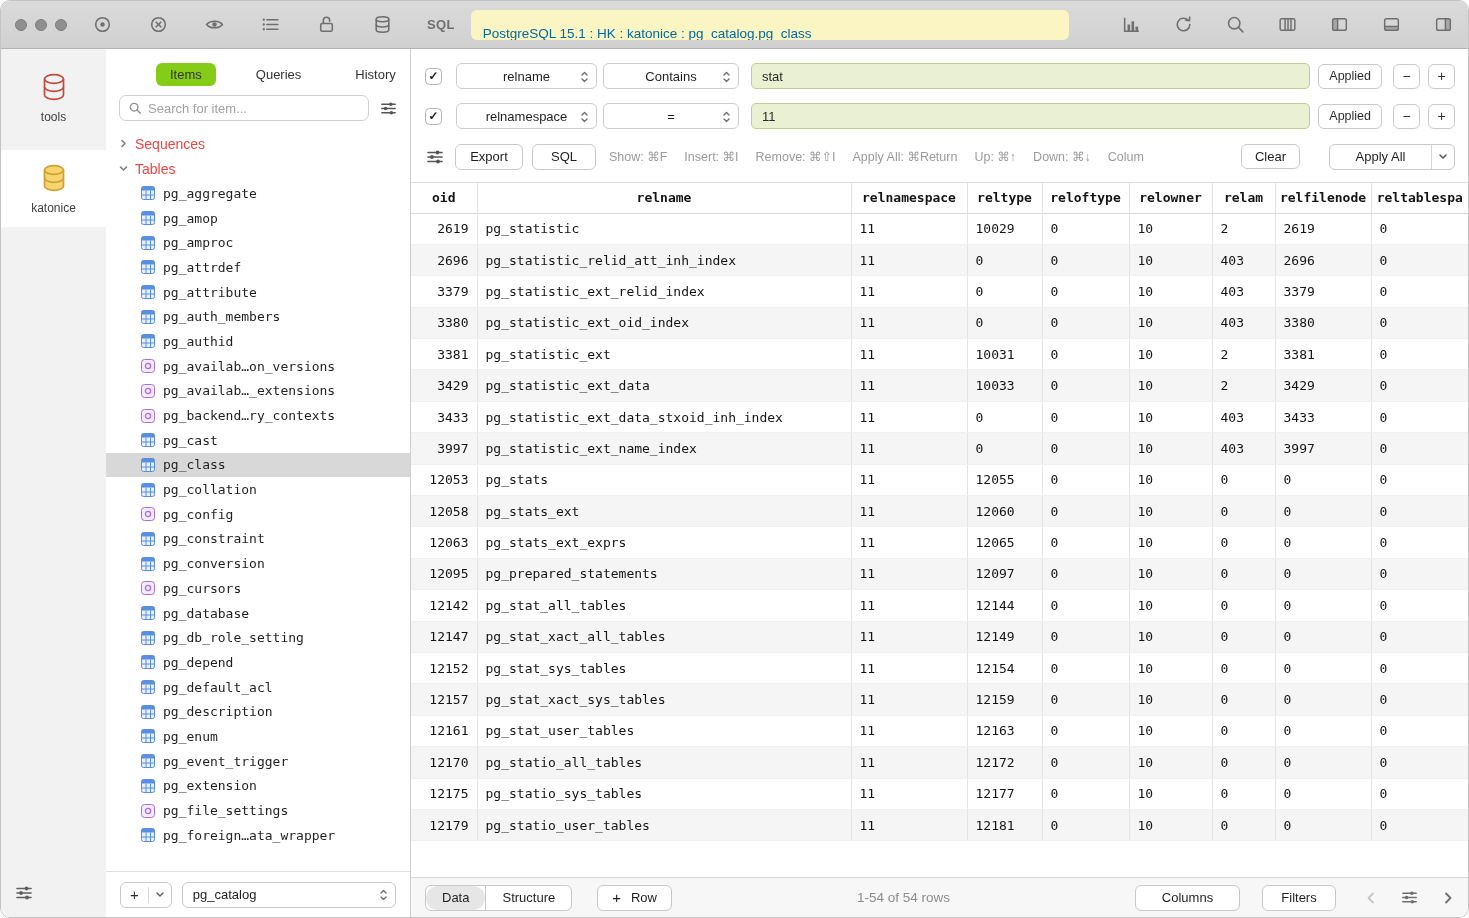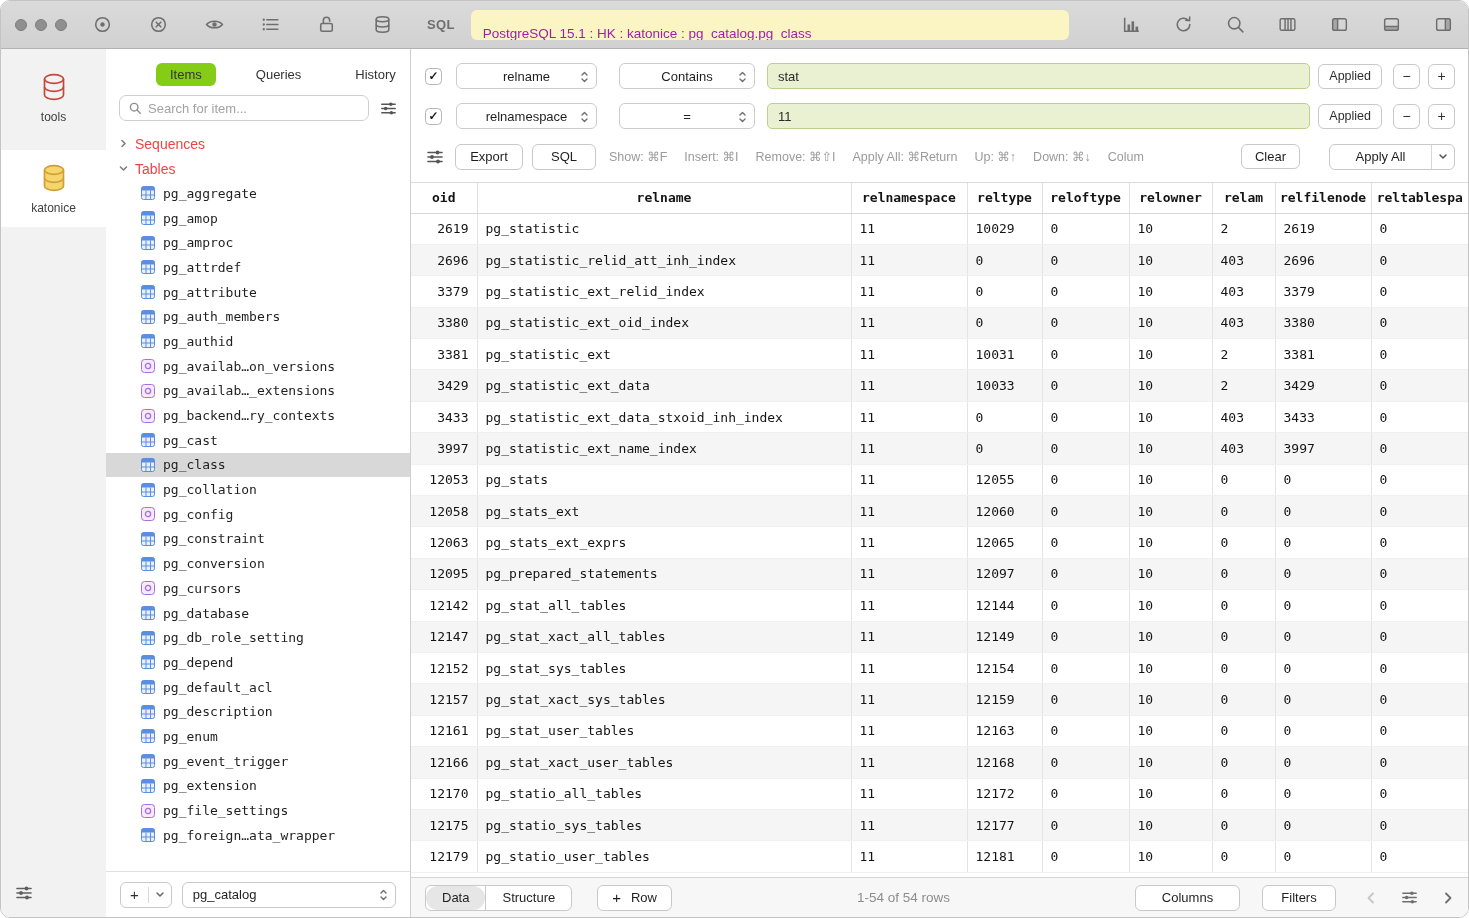--- a/index.html
+++ b/index.html
@@ -12,21 +12,21 @@
   .titlebar { height:48px; flex:0 0 48px; background:linear-gradient(#dadada,#d2d1d1);
               border-bottom:1px solid #b3b2b3; display:flex; align-items:center; padding:0 14px; }
   .traffic { display:flex; gap:8px; margin-right:24px; }
   .light { width:12px; height:12px; border-radius:50%; background:#8f8f8f; border:1px solid #7e7e7e; }
   .tb-group { display:flex; align-items:center; gap:34px; }
   .tb-group.right { margin-left:auto; gap:30px; }
   .tb-icon { width:22px; height:22px; color:#6f6f6f; display:flex; align-items:center; justify-content:center; }
   .tb-icon svg { width:21px; height:21px; }
   .sql-badge { font-size:13px; font-weight:bold; color:#6f6f6f; letter-spacing:.3px; }
   .title-pill { width:598px; height:30px; margin-left:16px; background:#faf5c2; border-radius:6px;
-                line-height:30px; padding:9px 12px; font-size:13.5px; color:#a21caf;
+                line-height:30px; padding:9px 12px; font-size:13.5px; color:#0369a1;
                 white-space:nowrap; overflow:hidden; }
 
   
   .app-body { flex:1; display:flex; min-height:0; }
 
   
   .navrail { width:105px; flex:0 0 105px; background:#f3f2f2; position:relative; }
   .nav-item { width:100%; padding:13px 0 12px; display:flex; flex-direction:column; align-items:center; gap:5px; margin-top:10px; }
   .nav-item.selected { background:#ffffff; margin-top:14px; }
   .nav-label { font-size:12px; color:#3e3e3e; }
@@ -70,21 +70,21 @@
   .main { flex:1; min-width:0; display:flex; flex-direction:column; background:#fff; }
   .filterbar { flex:0 0 133px; padding:14px 13px 0 14px; }
   .filter-row { display:flex; align-items:center; height:26px; margin-bottom:14px; }
   .cbx { width:17px; height:17px; border:1.5px solid #b5b5b5; border-radius:4.5px; background:#fff;
          display:flex; align-items:center; justify-content:center; font-size:12px; font-weight:bold; color:#1b1b1b; }
   .filter-row.checked .cbx::after { content:"✓"; }
   .fselect { height:26px; border:1px solid #cccccc; border-radius:6px; background:#fff; position:relative;
              display:flex; align-items:center; justify-content:center; font-size:13px; color:#1f1f1f; }
   .fselect .updown { position:absolute; right:7px; top:6px; }
   .col-select { width:141px; margin-left:14px; }
-  .op-select  { width:136px; margin-left:22px; }
+  .op-select  { width:136px; margin-left:6px; }
   .fvalue { flex:1; margin-left:12px; height:26px; background:#eaf1d2; border:1px solid #becf92; border-radius:5px;
             padding:0 10px; font-size:13px; color:#2a2a2a; outline:none; font-family:"Liberation Sans",sans-serif; }
   .applied-btn { margin-left:8px; height:25px; padding:0 10px; border:1px solid #c9c9c9; border-radius:6px;
                  background:#fff; font-size:12.5px; color:#2e2e2e; display:flex; align-items:center; }
   .sq-btn { width:27px; height:25px; border:1px solid #c9c9c9; border-radius:6px; background:#fff;
             display:flex; align-items:center; justify-content:center; font-size:14px; color:#2e2e2e; }
   .minus-btn { margin-left:11px; }
   .plus-btn { margin-left:8px; }
   .filter-actions { display:flex; align-items:center; height:27px; margin-top:0; }
   .fa-sliders { color:#555; margin-right:10px; display:flex; }
@@ -1000,31 +1000,20 @@
                 <td class="c1">pg_stat_user_tables</td>
                 <td class="c2">11</td>
                 <td class="c3">12163</td>
                 <td class="c4">0</td>
                 <td class="c5">10</td>
                 <td class="c6">0</td>
                 <td class="c7">0</td>
                 <td class="c8">0</td>
               </tr>
 
-              <tr>
-                <td class="c0">12166</td>
-                <td class="c1">pg_stat_xact_user_tables</td>
-                <td class="c2">11</td>
-                <td class="c3">12168</td>
-                <td class="c4">0</td>
-                <td class="c5">10</td>
-                <td class="c6">0</td>
-                <td class="c7">0</td>
-                <td class="c8">0</td>
-              </tr>
 
               <tr>
                 <td class="c0">12170</td>
                 <td class="c1">pg_statio_all_tables</td>
                 <td class="c2">11</td>
                 <td class="c3">12172</td>
                 <td class="c4">0</td>
                 <td class="c5">10</td>
                 <td class="c6">0</td>
                 <td class="c7">0</td>

